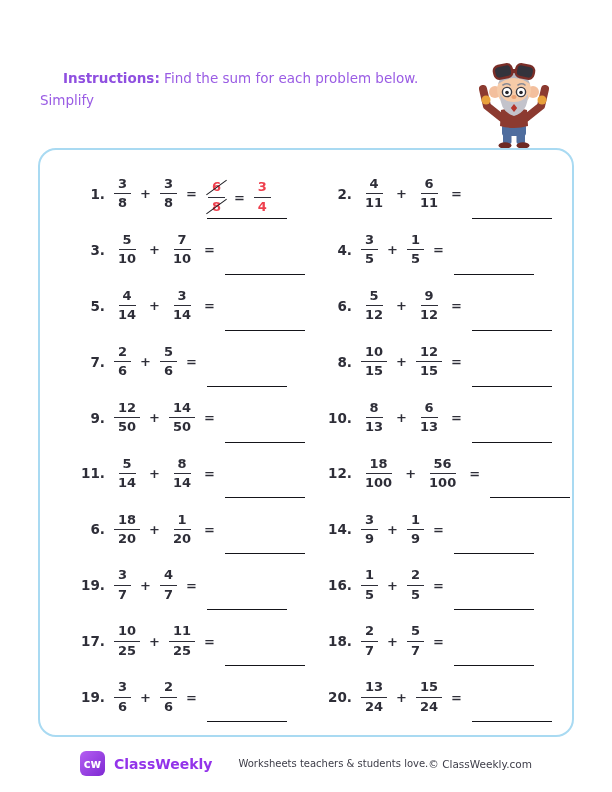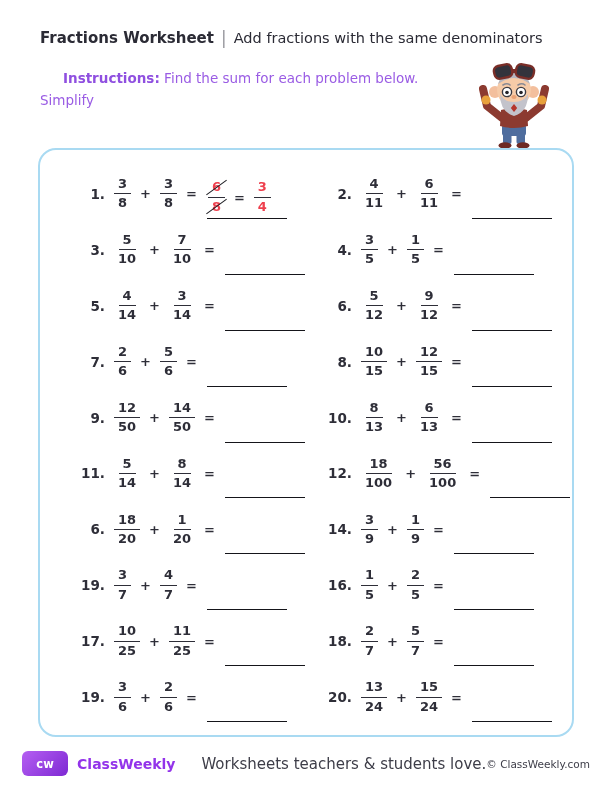--- a/index.html
+++ b/index.html
@@ -56,37 +56,34 @@
     content:""; position:absolute; left:-4px; right:-4px; top:46%;
     border-top:1.6px solid #1c1c22; transform:rotate(-36deg);
   }
 
   
   .footer {
     position:absolute; left:0; right:0; top:751px;
     display:flex; align-items:center; justify-content:center;
   }
   .logo {
-    width:46px; height:25px; border-radius:6px;
+    width:25px; height:25px; border-radius:6px;
     background:linear-gradient(135deg,#b55ff2,#7e29d3);
     color:#fff; font-weight:700; font-size:11.5px;
     display:flex; align-items:center; justify-content:center;
   }
   .brand { font-size:14px; font-weight:700; color:#9333ea; margin-left:9px; }
-  .tagline { font-size:15px; color:#3d3d48; margin-left:26px; }
+  .tagline { font-size:10px; color:#3d3d48; margin-left:26px; }
   .copyright { font-size:10.5px; color:#3d3d48; }
 </style>
 </head>
 <body>
 
 <div class="page">
 
-  <div class="header">
-    <span class="title">Fractions Worksheet</span><span class="sep">|</span><span class="subtitle">Add fractions with the same denominators</span>
-  </div>
 
   <div class="instructions">
     <span class="ins-label">Instructions:</span>
     <span>Find the sum for each problem below. Simplify</span><br>
   </div>
 
   <svg class="mascot" viewBox="0 0 84 94">
 
     <path d="M30 62 L15 50 L11 33" fill="none" stroke="#8c3a30" stroke-width="8" stroke-linecap="round" stroke-linejoin="round"></path>
     <path d="M54 62 L69 50 L73 33" fill="none" stroke="#8c3a30" stroke-width="8" stroke-linecap="round" stroke-linejoin="round"></path>

